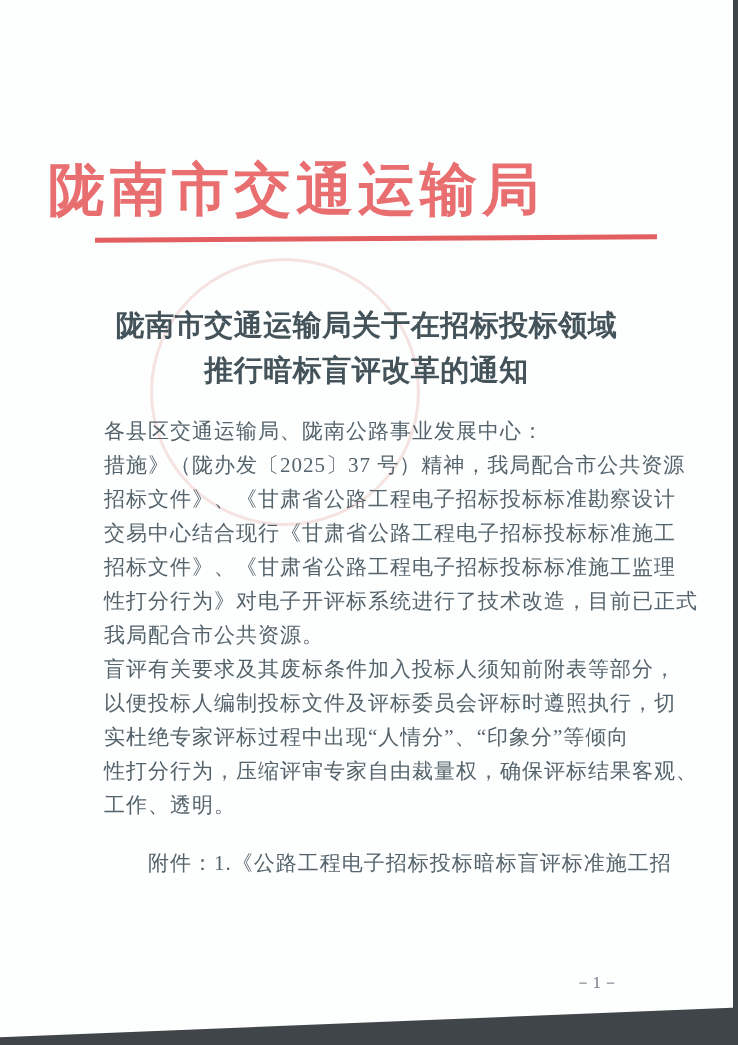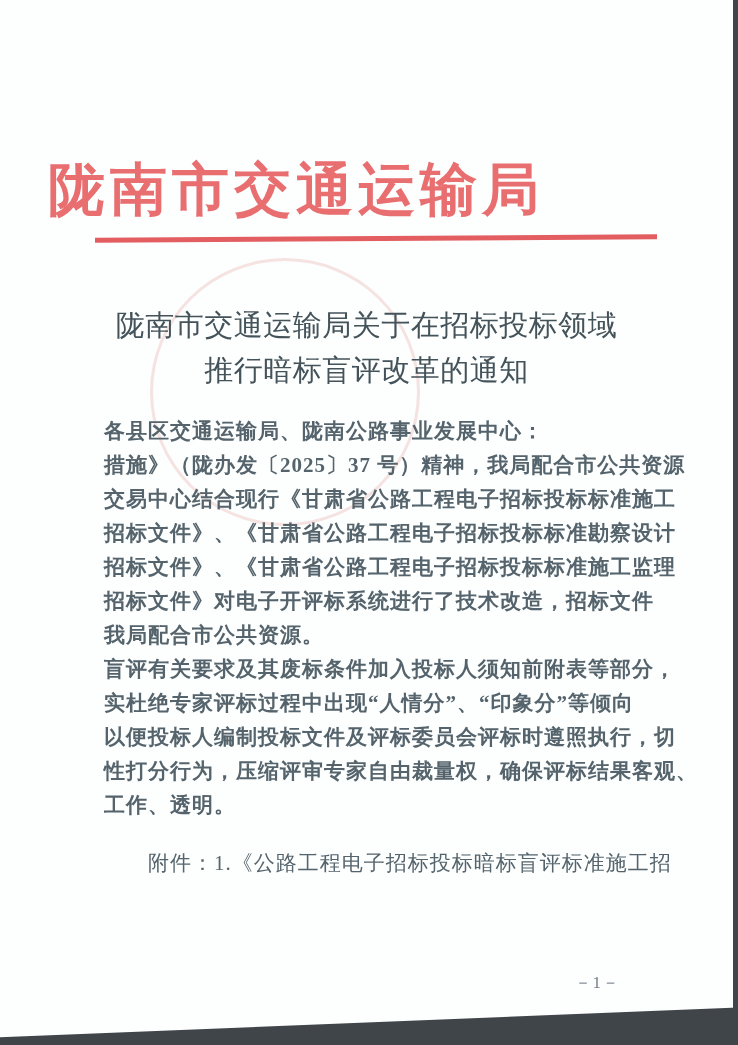--- a/index.html
+++ b/index.html
@@ -49,37 +49,36 @@
     width: 270px; height: 268px;
     border: 3px solid var(--seal-red, rgba(205, 85, 75, 0.16));
     border-radius: 50%;
     pointer-events: none;
   }
   
   .doc-title {
     position: absolute; top: 303px; left: 0;
     width: 733px;
     text-align: center;
-    font-size: 29px; font-weight: normal;
+    font-size: 29px; font-weight: bold;
     letter-spacing: 0.5px;
     color: var(--title-ink, #44535a);
     line-height: 45px;
   }
   
   .body-text {
     position: absolute; top: 414px; left: 104px;
     width: 556px;
     font-size: 21px;
     letter-spacing: 1px;
     color: var(--body-ink, #55646c);
   }
   .body-line {
     height: 34px; line-height: 34px;
     white-space: nowrap;
-    font-weight: bold;
   }
   .attachment-line {
     margin-top: 24px;
     height: 34px; line-height: 34px;
     white-space: nowrap;
   }
   .page-number {
     position: absolute; top: 971px; right: 118px;
     font-size: 17px;
     letter-spacing: 1px;
@@ -98,28 +97,28 @@
   <div class="red-rule"></div>
 
   <div class="doc-title">
     <div>陇南市交通运输局关于在招标投标领域</div>
     <div>推行暗标盲评改革的通知</div>
   </div>
 
   <div class="body-text">
     <div class="body-line">各县区交通运输局、陇南公路事业发展中心：</div>
     <div class="body-line">措施》（陇办发〔2025〕37 号）精神，我局配合市公共资源</div>
+    <div class="body-line">招标文件》、《甘肃省公路工程电子招标投标标准勘察设计</div>
     <div class="body-line">交易中心结合现行《甘肃省公路工程电子招标投标标准施工</div>
-    <div class="body-line">招标文件》、《甘肃省公路工程电子招标投标标准勘察设计</div>
     <div class="body-line">招标文件》、《甘肃省公路工程电子招标投标标准施工监理</div>
-    <div class="body-line">招标文件》对电子开评标系统进行了技术改造，招标文件</div>
+    <div class="body-line">性打分行为》对电子开评标系统进行了技术改造，目前已正式</div>
     <div class="body-line">我局配合市公共资源。</div>
     <div class="body-line">盲评有关要求及其废标条件加入投标人须知前附表等部分，</div>
+    <div class="body-line">以便投标人编制投标文件及评标委员会评标时遵照执行，切</div>
     <div class="body-line">实杜绝专家评标过程中出现“人情分”、“印象分”等倾向</div>
-    <div class="body-line">以便投标人编制投标文件及评标委员会评标时遵照执行，切</div>
     <div class="body-line">性打分行为，压缩评审专家自由裁量权，确保评标结果客观、</div>
     <div class="body-line">工作、透明。</div>
     <div class="attachment-line">　　附件：1.《公路工程电子招标投标暗标盲评标准施工招</div>
   </div>
 
   <div class="page-number">－1－</div>
 
   <div class="edge-right"></div>
   <div class="edge-bottom"></div>
 </div>

